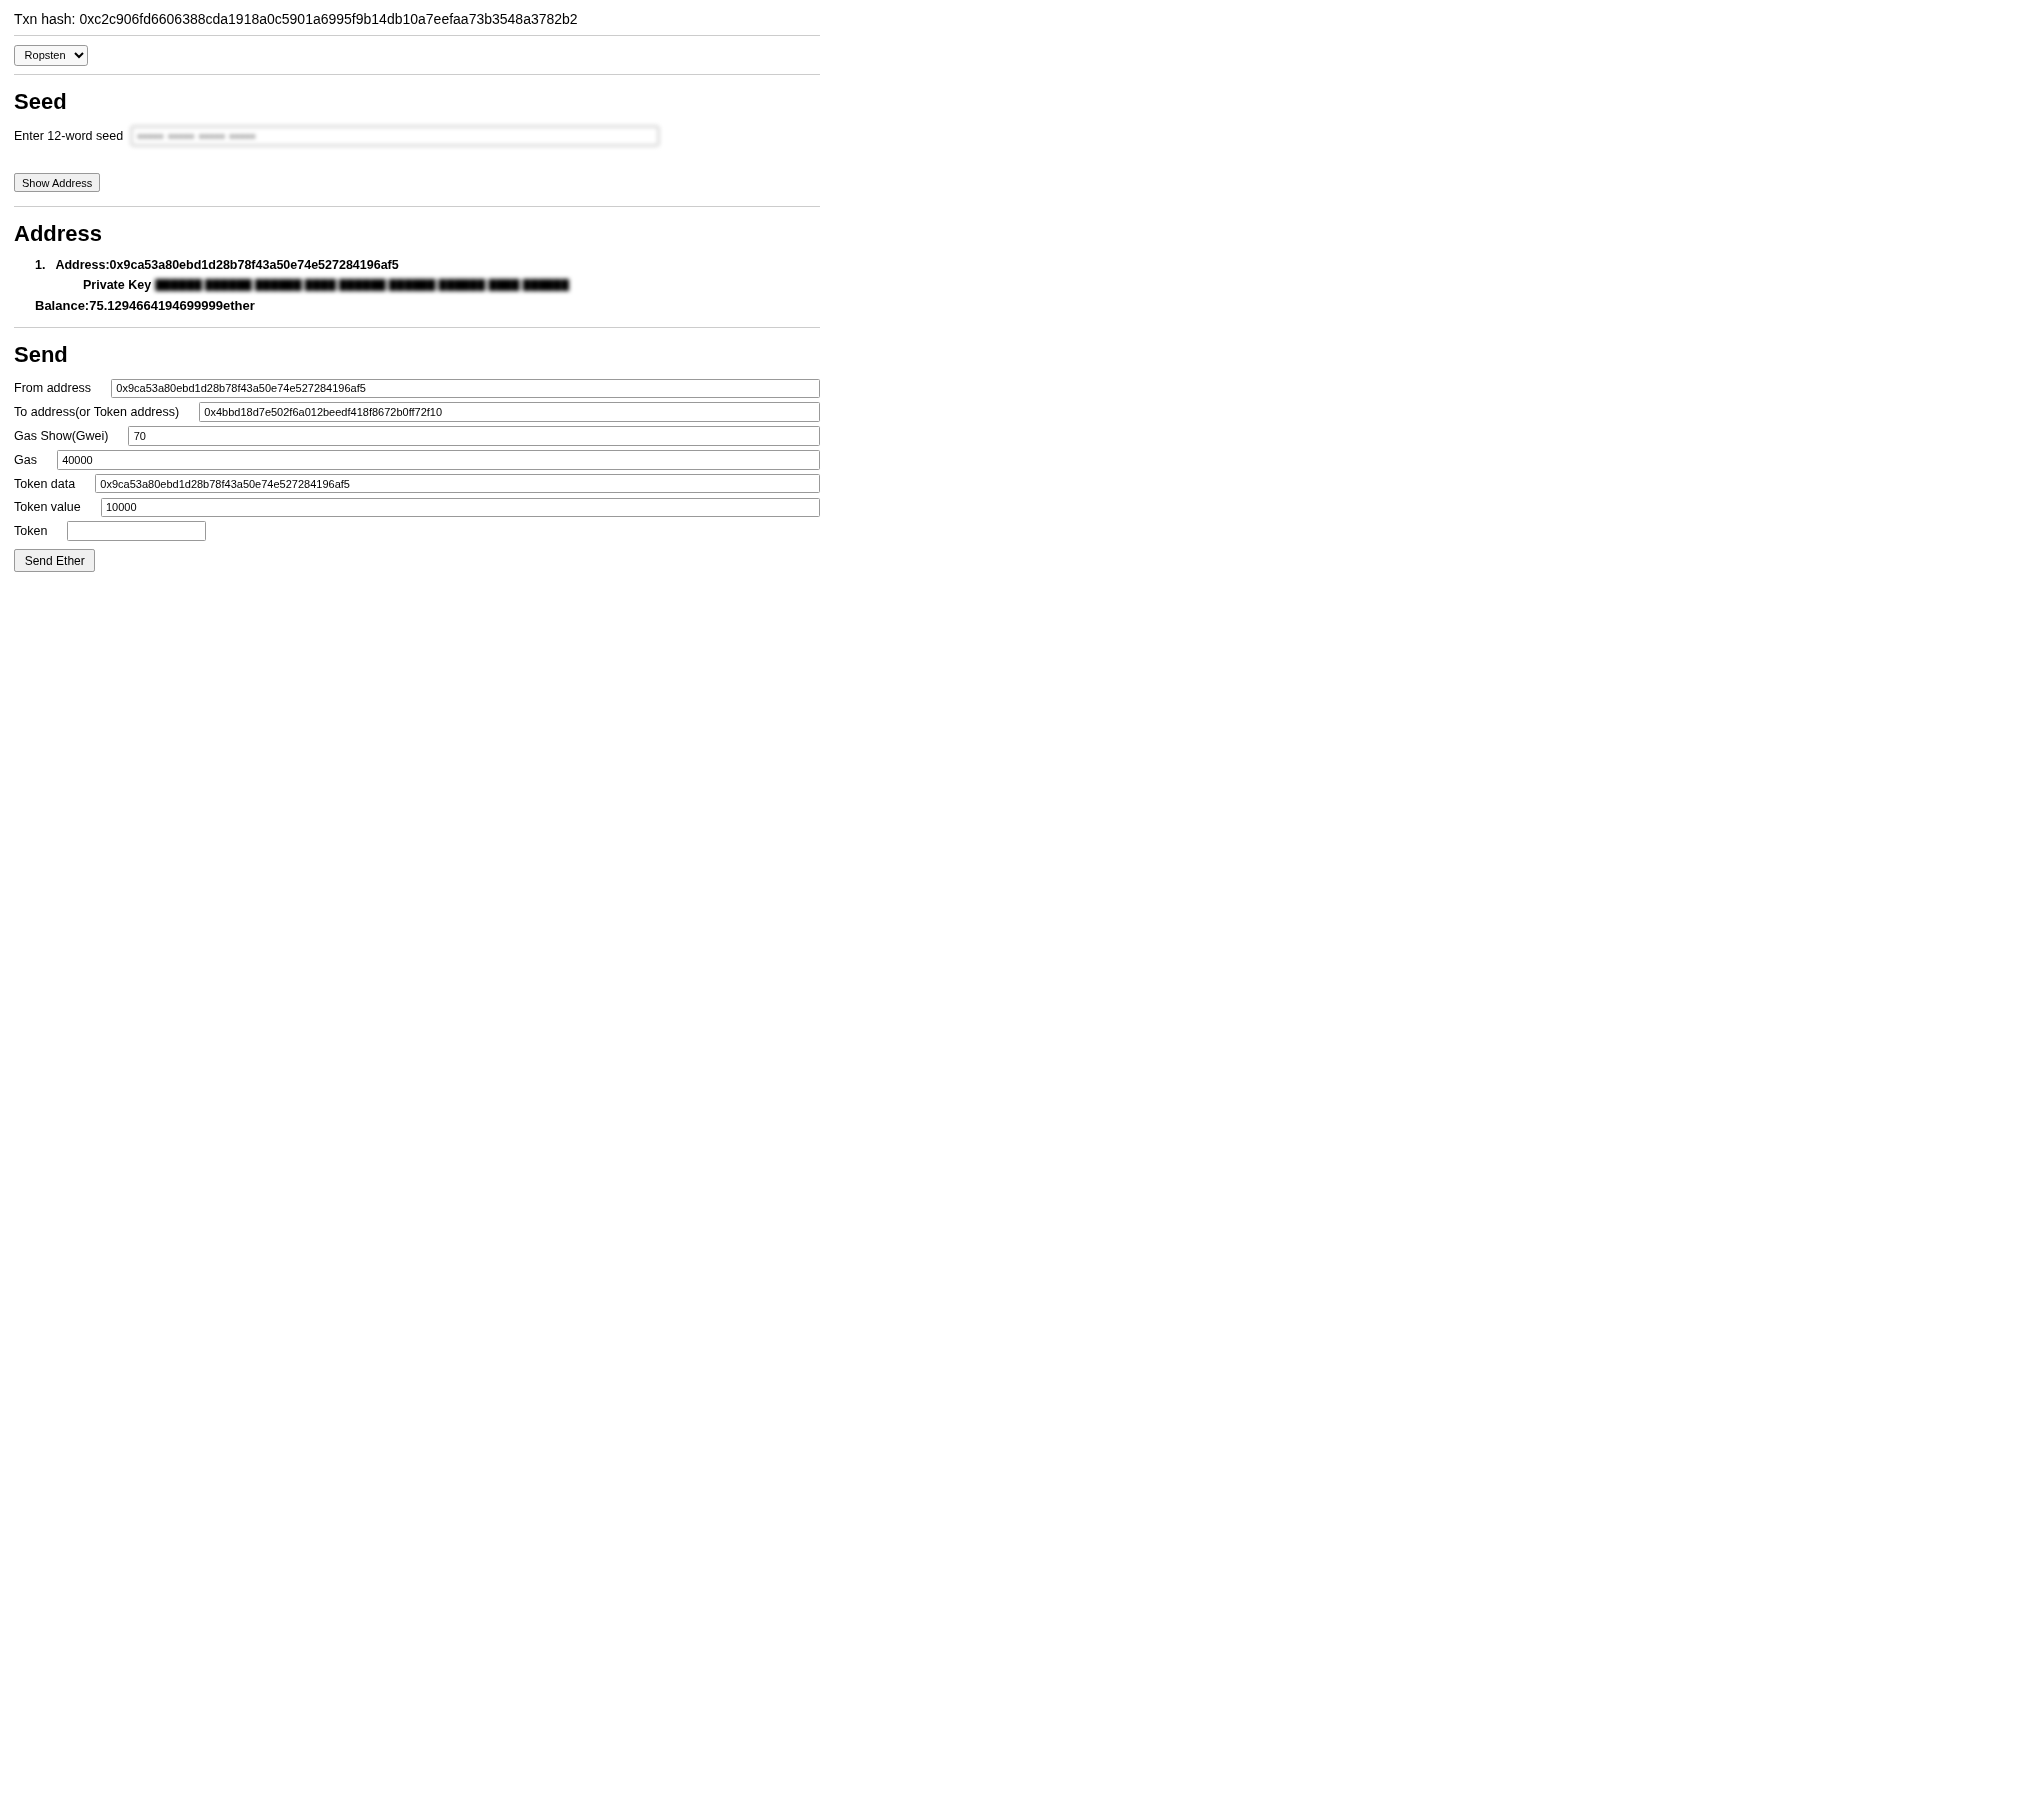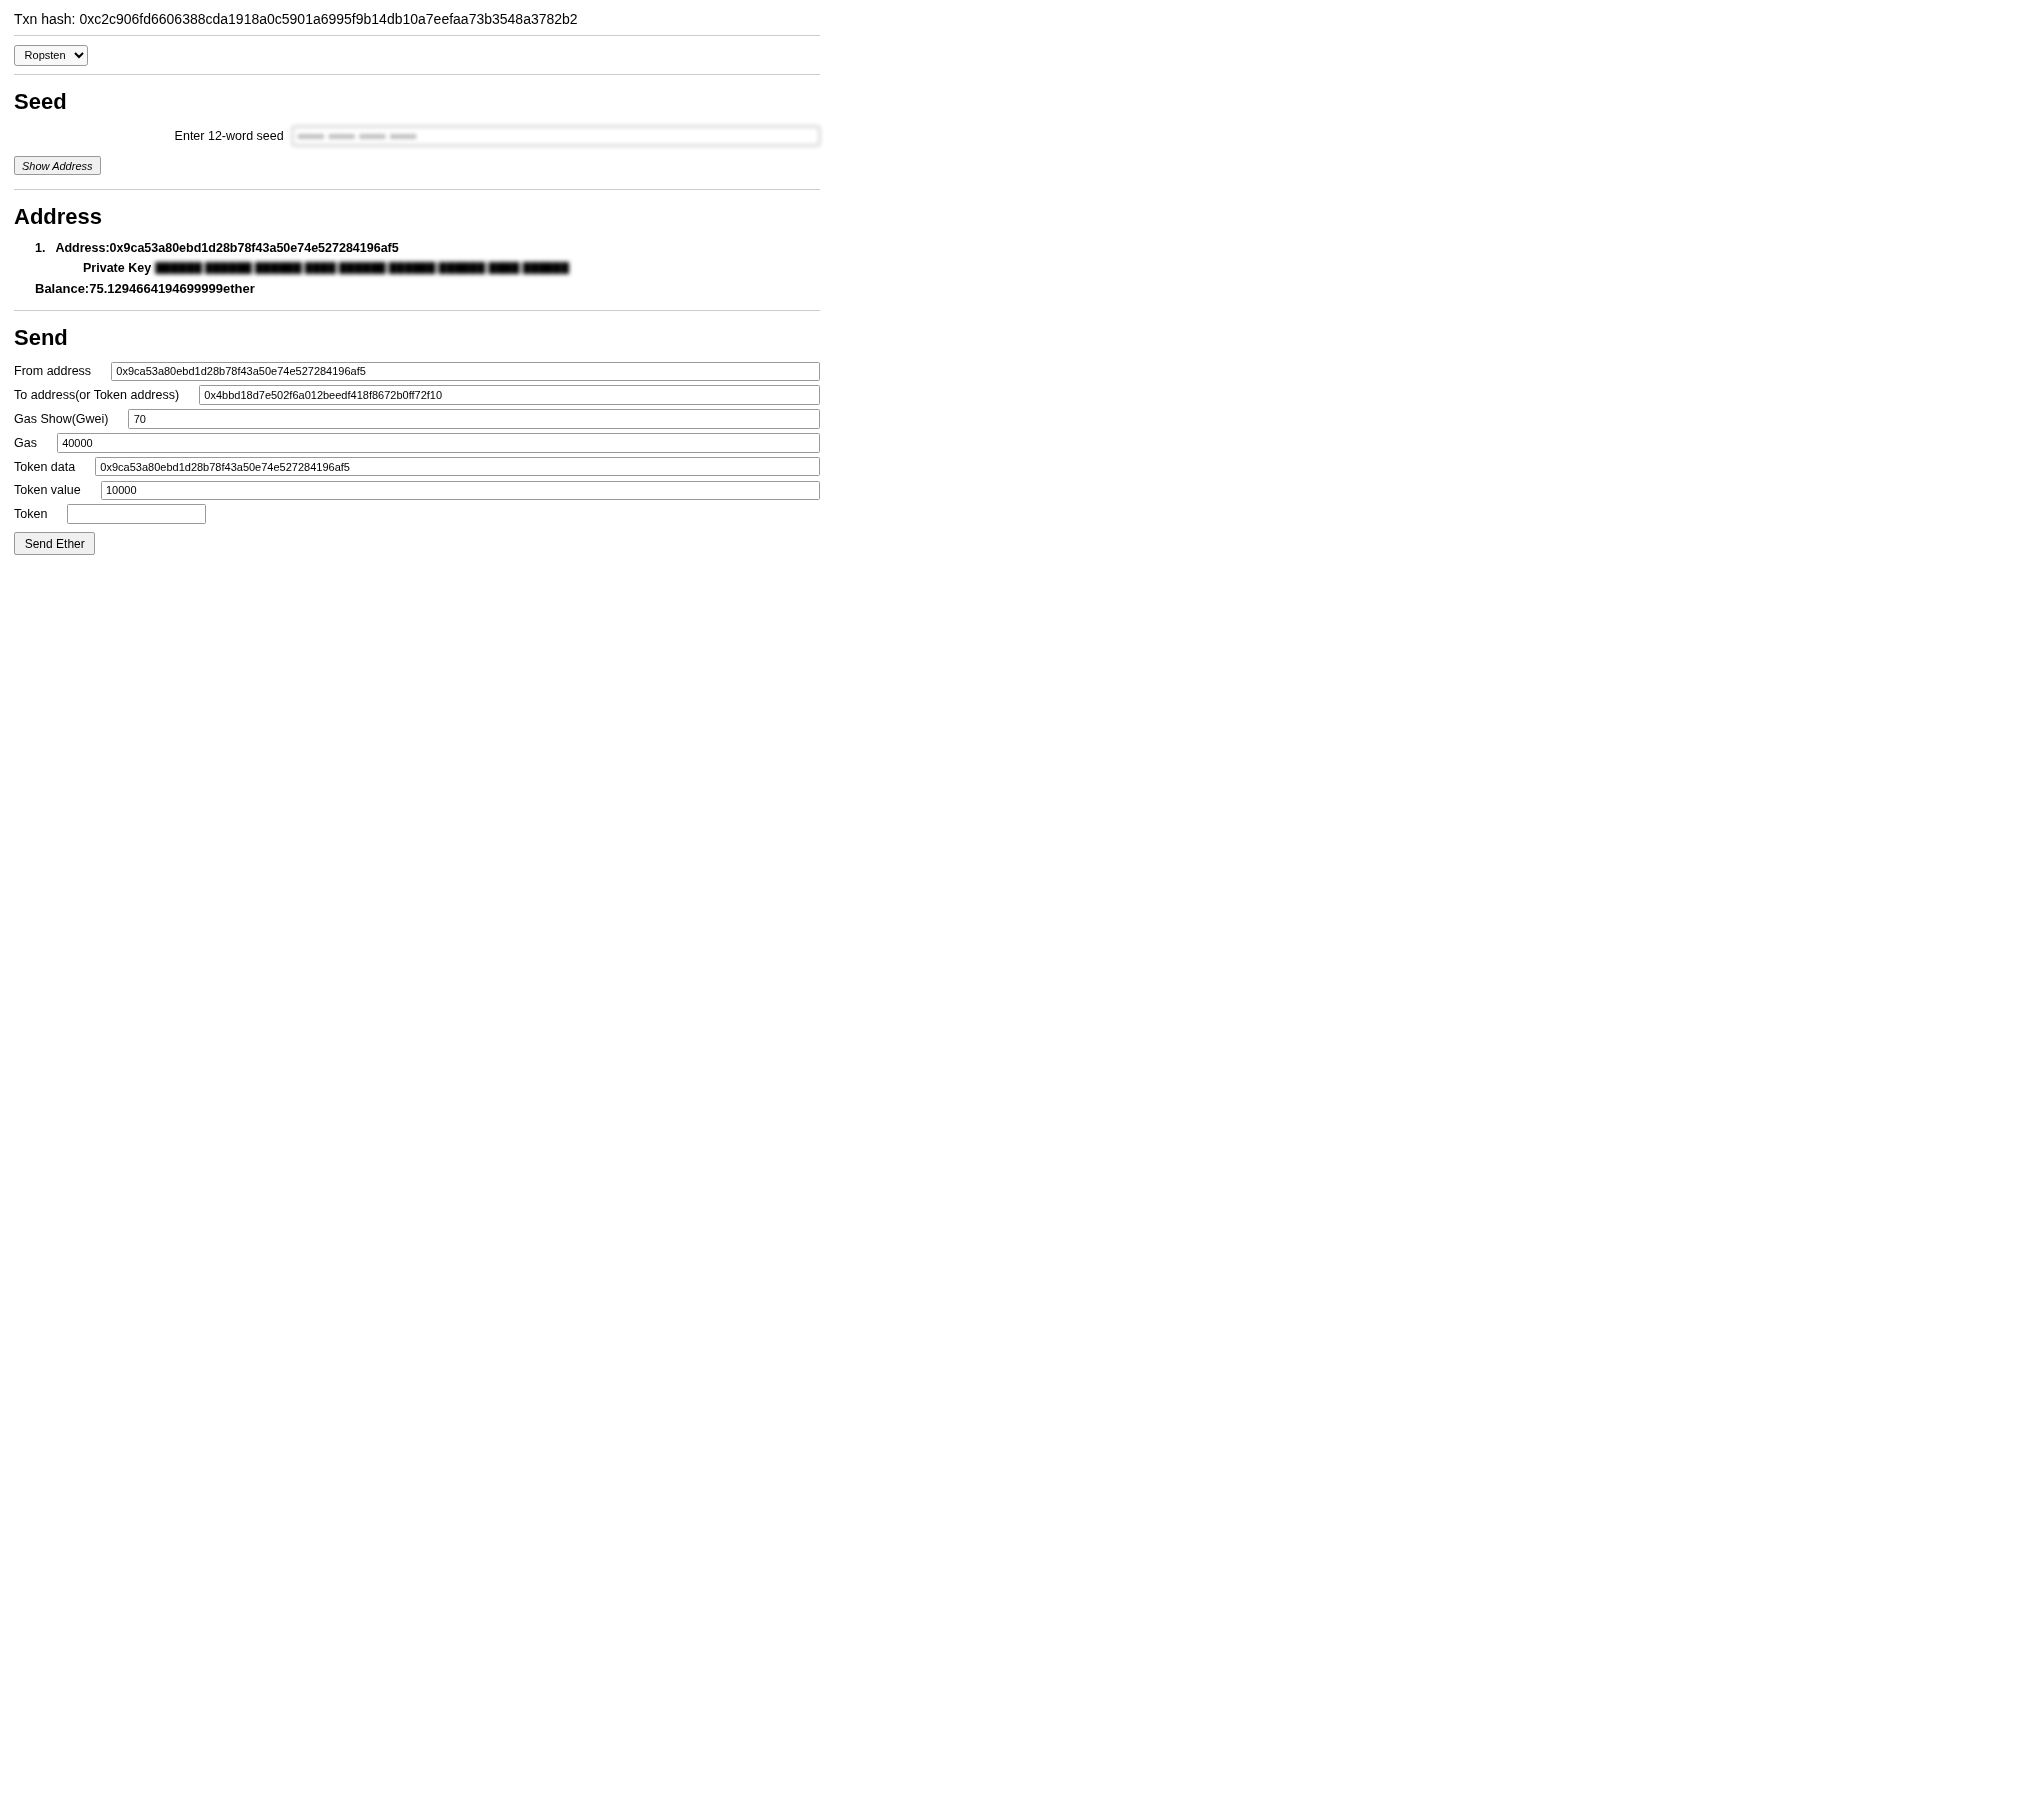--- a/index.html
+++ b/index.html
@@ -48,22 +48,21 @@
     section h2 {
       font-size: 22px;
       font-weight: bold;
       margin-bottom: 11px;
     }
 
     .seed-row {
       display: flex;
       align-items: center;
       gap: 8.3px;
-      margin-bottom: 7px;
-      justify-content: flex-end;
+      margin-bottom: 24px;
     }
 
     .seed-label {
       font-size: 12.5px;
       white-space: nowrap;
     }
 
     .seed-input {
       flex: 1;
       max-width: 528px;
@@ -76,21 +75,20 @@
     }
 
     .show-address-btn {
       padding: 2.8px 7px;
       font-size: 11px;
       border: 0.7px solid #999;
       border-radius: 2.1px;
       background: #f0f0f0;
       cursor: pointer;
       margin-top: 2.8px;
-      font-style: italic;
     }
 
     .address-item {
       margin-left: 21px;
       margin-bottom: 11px;
     }
 
     .address-number {
       font-size: 12.5px;
       font-weight: bold;

